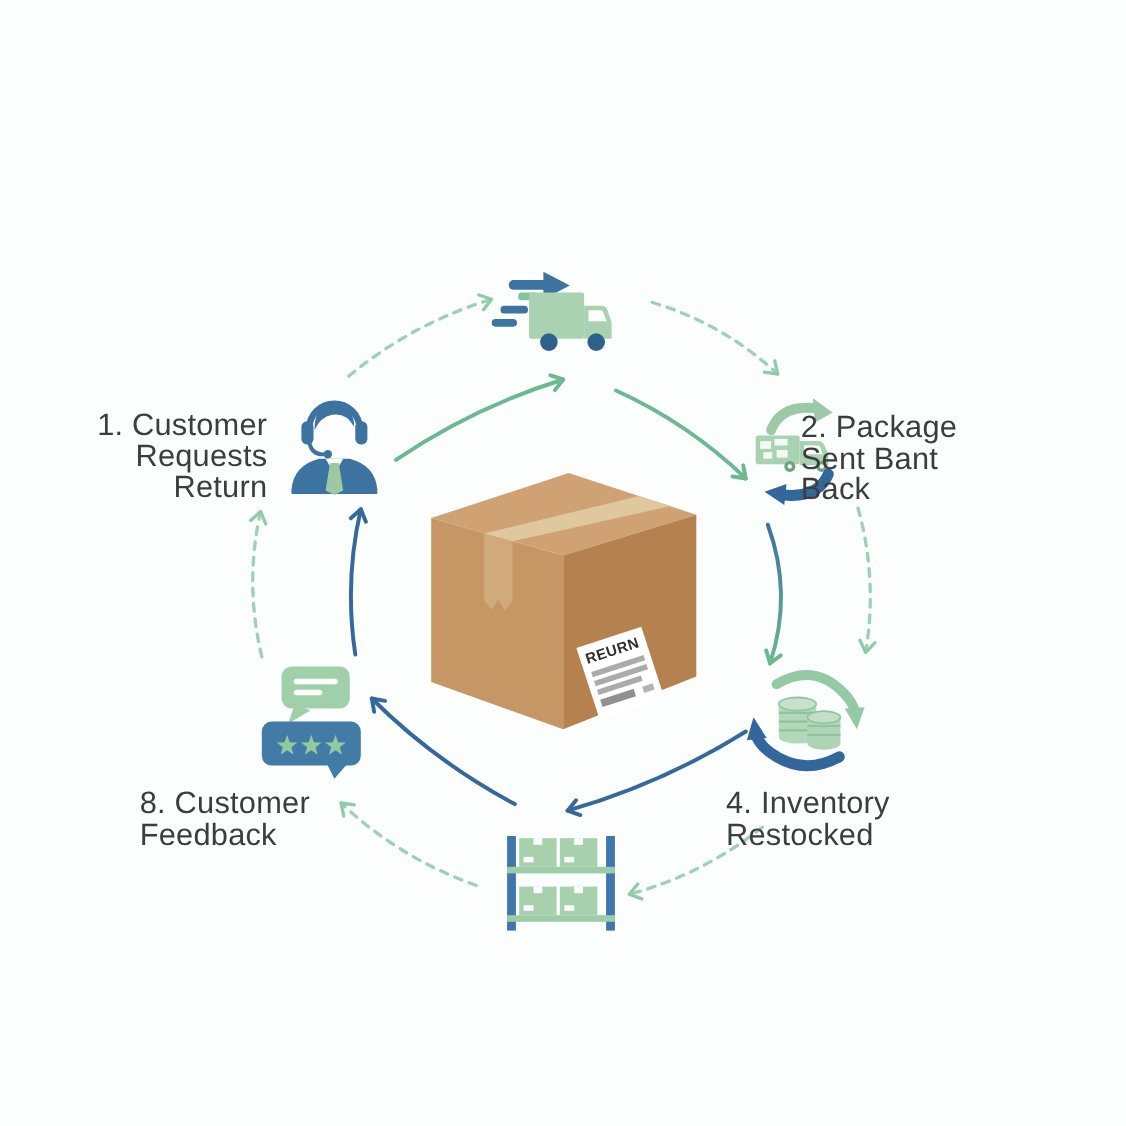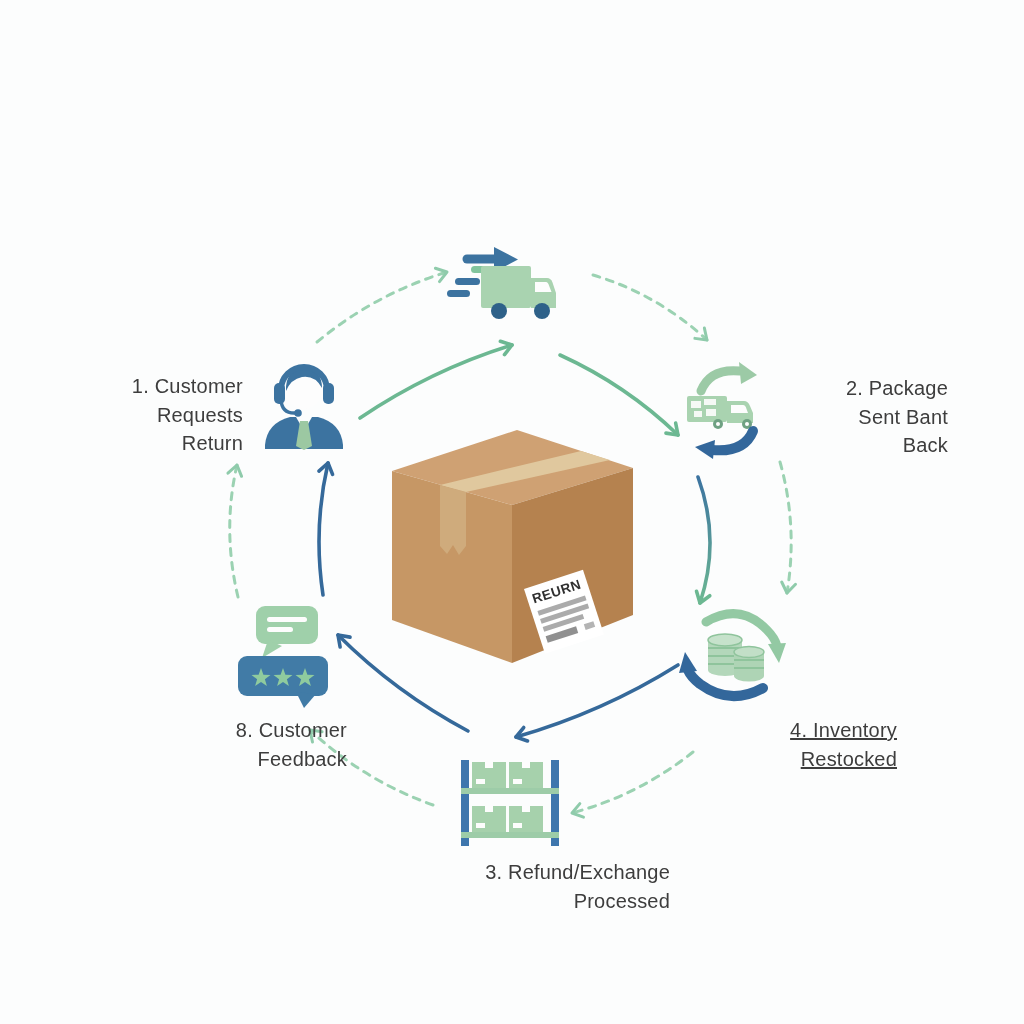--- a/index.html
+++ b/index.html
@@ -15,28 +15,28 @@
     --tape:#e0c89e;
     --tape-dark:#cfab7c;
     --text:#3d3d3d;
   }
   html,body{margin:0;padding:0;}
   body{background:var(--bg);font-family:"Liberation Sans",sans-serif;}
   .canvas{position:relative;width:1024px;height:1024px;background:var(--bg);overflow:hidden;}
   .canvas svg{position:absolute;left:0;top:0;}
   .step-label{
     position:absolute;
-    font-size:20px;
+    font-size:28px;
     line-height:28.5px;
     color:var(--text);
     white-space:pre-line;
     letter-spacing:.2px;
   }
   .align-right{text-align:right;}
-  .align-center{text-align:right;}
+  .align-center{text-align:left;}
 </style>
 </head>
 <body>
 
 <div class="canvas">
 
 <svg width="1024" height="1024" viewBox="0 0 1024 1024">
   <defs>
     <marker id="head-dash" markerUnits="userSpaceOnUse" markerWidth="22" markerHeight="22" refX="13" refY="10" orient="auto">
       <path d="M3,3 L13,10 L3,17" fill="none" stroke="#8fcbab" stroke-width="3" stroke-linecap="round" stroke-linejoin="round"></path>
@@ -194,20 +194,18 @@
     </g>
   </g>
 </svg>
 
   <div class="step-label align-right" style="top:372px; right:781px; width:220px;">1. Customer
 Requests
 Return</div>
   <div class="step-label align-center" style="top:374px; left:728px; width:220px;">2. Package
 Sent Bant
 Back</div>
-  <div class="step-label align-center" style="top:858px; left:350px; width:320px;">3. Refund/Exchange
-Processed</div>
-  <div class="step-label align-center" style="top:716px; left:677px; width:220px;text-decoration:underline;">4. Inventory
+  <div class="step-label align-center" style="top:716px; left:660px; width:220px;">4. Inventory
 Restocked</div>
   <div class="step-label align-center" style="top:716px; left:127px; width:220px;">8. Customer
 Feedback</div>
 
 </div>
 
 </body></html>

